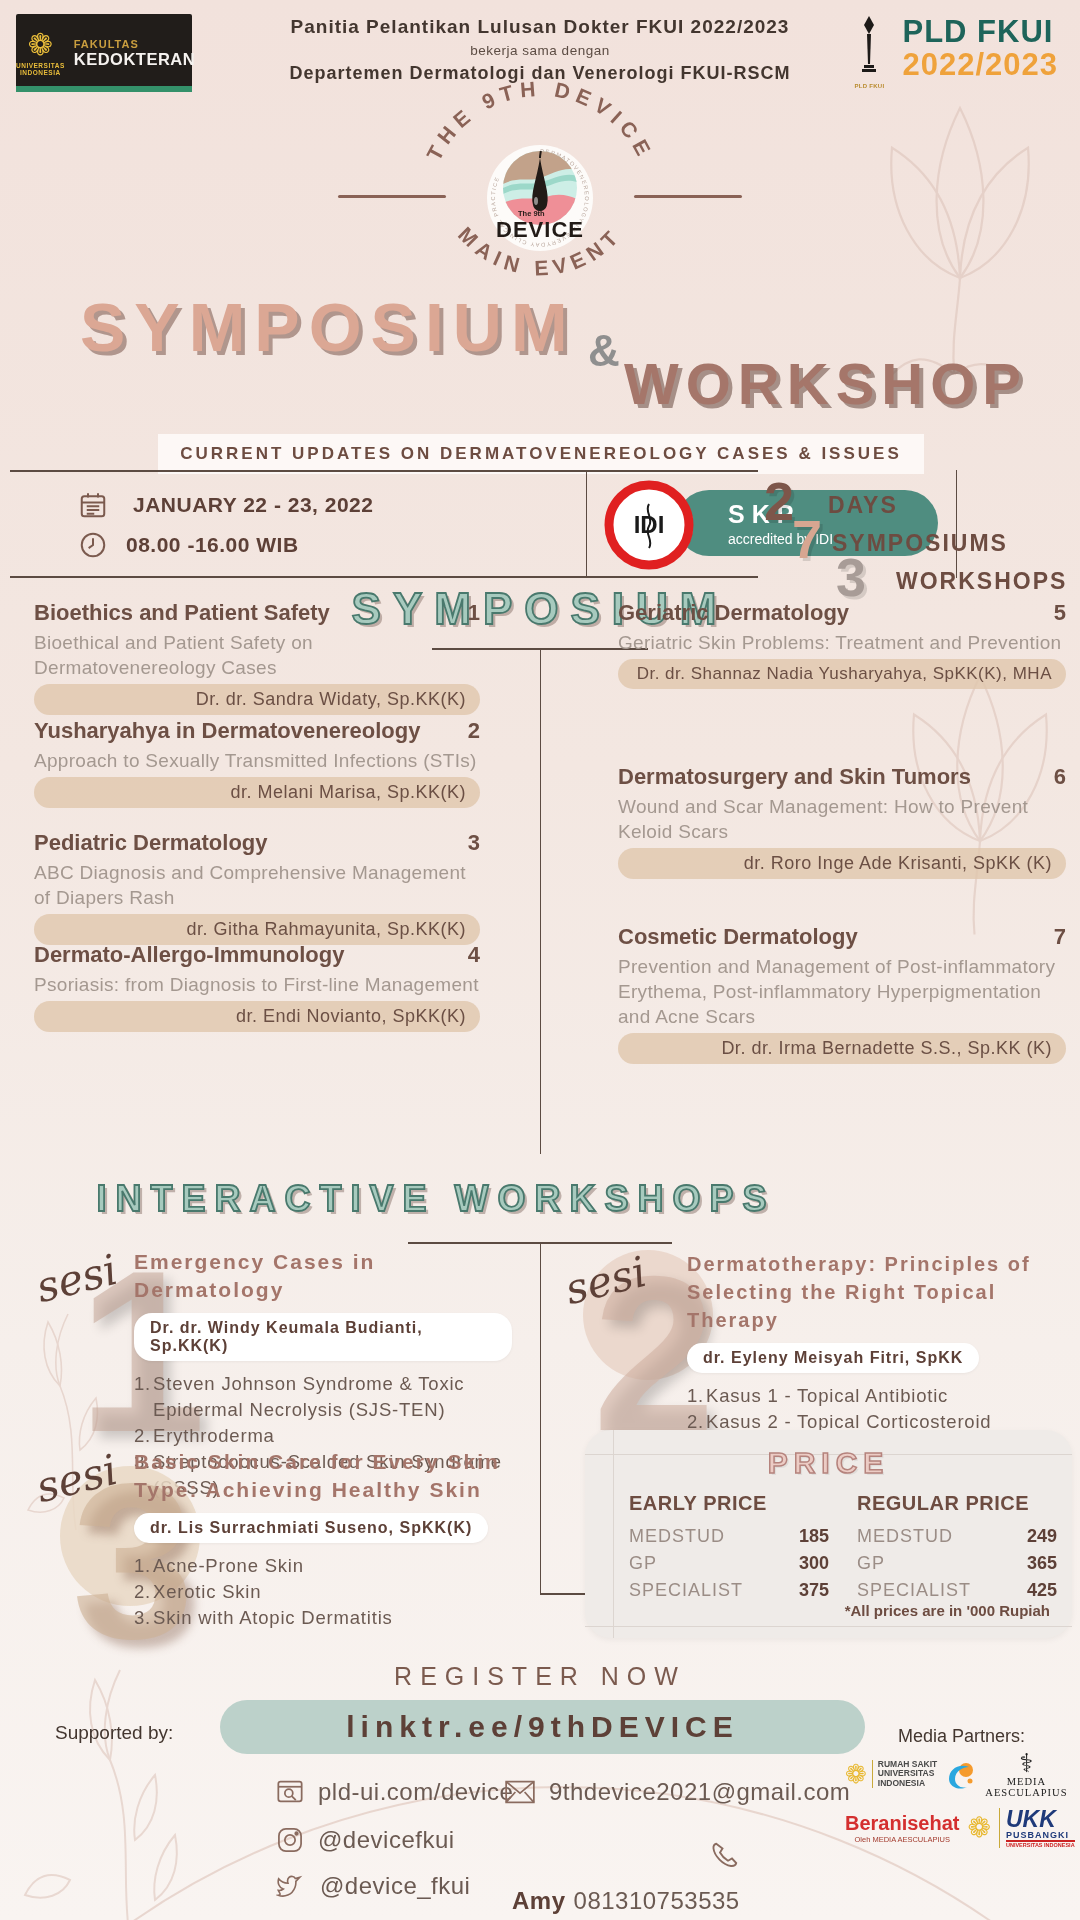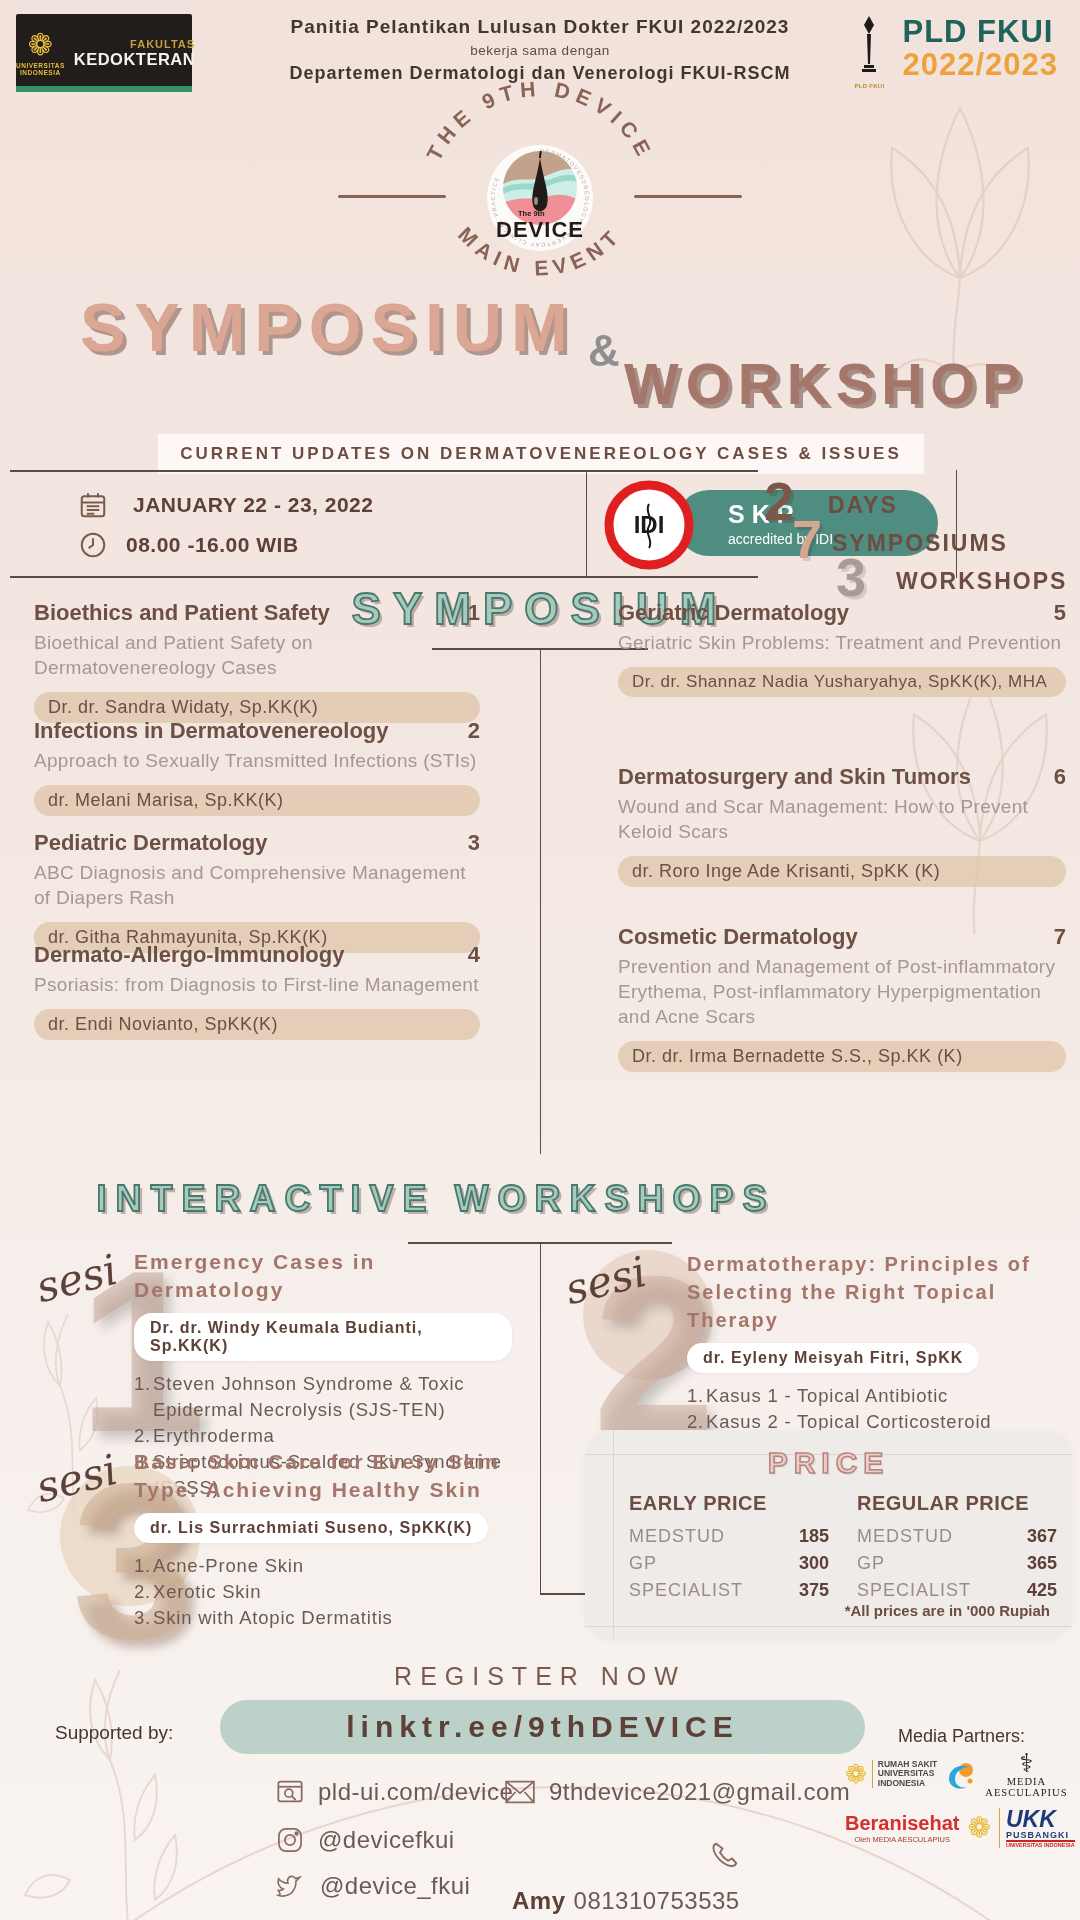--- a/index.html
+++ b/index.html
@@ -11,21 +11,21 @@
   .abs{position:absolute;}
   .deco{position:absolute;color:#dcc2b8;opacity:.55;pointer-events:none;}
   .line{position:absolute;background:#5c4b42;}
   
   .fk-badge{left:16px;top:14px;width:176px;height:78px;background:#211d1a;border-radius:2px;display:flex;align-items:center;}
   .fk-badge .green{position:absolute;left:0;right:0;bottom:0;height:6px;background:#34916a;}
   .fk-makara{width:58px;text-align:center;color:#e9bd3a;}
   .fk-makara .glyph{font-size:30px;line-height:30px;}
   .fk-makara .uni{font-size:6.5px;font-weight:bold;letter-spacing:.5px;line-height:7px;margin-top:2px;}
   .fk-div{width:1px;height:52px;background:#6b625c;}
-  .fk-texts{padding-left:9px;text-align:right;}
+  .fk-texts{padding-left:9px;}
   .fk-texts .fak{color:#c99e3f;font-size:11px;font-weight:bold;letter-spacing:1px;}
   .fk-texts .ked{color:#f5f2ef;font-size:16.5px;font-weight:bold;letter-spacing:.5px;}
   .org{left:200px;top:16px;width:680px;text-align:center;color:#43362f;}
   .org .l1{font-size:19px;font-weight:bold;letter-spacing:1px;}
   .org .l2{font-size:13.5px;color:#5c4c43;margin-top:5px;letter-spacing:.5px;}
   .org .l3{font-size:18px;font-weight:bold;letter-spacing:1px;margin-top:5px;}
   .pld-badge{right:22px;top:16px;display:flex;align-items:flex-start;gap:18px;}
   .pld-texts .n{color:#1e645a;font-size:31px;font-weight:bold;letter-spacing:1px;line-height:31px;}
   .pld-texts .y{color:#efa23b;font-size:31px;font-weight:bold;letter-spacing:1px;line-height:31px;margin-top:2px;}
   .monas-wrap{text-align:center;}
@@ -50,22 +50,22 @@
   .teal-head{font-weight:bold;color:#a7cabe;-webkit-text-stroke:1.8px #49796d;text-shadow:3px 3px 0 rgba(93,64,55,.35);}
   .sym-head-t{left:0;top:584px;width:1080px;text-align:center;font-size:44px;letter-spacing:12px;}
   .ws-head-t{left:0;top:1178px;width:872px;text-align:center;font-size:36px;letter-spacing:9px;}
   
   .sym-col{position:absolute;}
   .sym-item{position:absolute;left:0;right:0;}
   .sym-ttl-row{display:flex;justify-content:space-between;align-items:baseline;}
   .sym-ttl{font-size:22px;font-weight:bold;color:#6d4f44;}
   .sym-num{font-size:22px;font-weight:bold;color:#6d4f44;}
   .sym-desc{font-size:19px;color:#a49890;line-height:25px;margin-top:4px;letter-spacing:.3px;}
-  .sym-spk{margin-top:12px;background:rgba(224,199,173,.8);border-radius:17px;padding:5px 14px;
-    text-align:left;font-size:18px;color:#6b4f44;letter-spacing:.5px;}
+  .sym-spk{margin-top:4px;background:rgba(224,199,173,.8);border-radius:17px;padding:5px 14px;
+    text-align:right;font-size:18px;color:#6b4f44;letter-spacing:.5px;}
   
   .ws{position:absolute;}
   .ws-num{position:absolute;font-weight:bold;line-height:.8;text-shadow:7px 7px 12px rgba(0,0,0,.18);}
   .ws-sesi{position:absolute;font-family:"DejaVu Serif",serif;font-style:italic;font-size:42px;color:#5d4037;transform:rotate(-14deg);}
   .ws-circle{position:absolute;border-radius:50%;}
   .ws-body{position:relative;}
   .ws-ttl{font-size:21px;font-weight:bold;letter-spacing:2px;color:#a4756a;line-height:28px;}
   .ws-spk{display:inline-block;background:#fff;border-radius:18px;padding:6px 16px;margin:9px 0 2px;
     font-size:16px;font-weight:bold;letter-spacing:1px;color:#5d4037;box-shadow:0 1px 3px rgba(0,0,0,.05);}
   ol.ws-list{list-style:none;counter-reset:n;margin:8px 0 0;padding:0;font-size:18.5px;color:#6b5a52;letter-spacing:.8px;line-height:26px;}
@@ -265,21 +265,21 @@
     <div class="sym-item" style="top:0;">
       <div class="sym-ttl-row">
           <span class="sym-ttl">Bioethics and Patient Safety</span>
           <span class="sym-num">1</span>
         </div>
       <div class="sym-desc">Bioethical and Patient Safety on Dermatovenereology Cases</div>
       <div class="sym-spk">Dr. dr. Sandra Widaty, Sp.KK(K)</div>
     </div>
     <div class="sym-item" style="top:118px;">
       <div class="sym-ttl-row">
-          <span class="sym-ttl">Infections in Dermatovenereology</span>
+          <span class="sym-ttl">Yusharyahya in Dermatovenereology</span>
           <span class="sym-num">2</span>
         </div>
       <div class="sym-desc">Approach to Sexually Transmitted Infections (STIs)</div>
       <div class="sym-spk">dr. Melani Marisa, Sp.KK(K)</div>
     </div>
     <div class="sym-item" style="top:230px;">
       <div class="sym-ttl-row">
           <span class="sym-ttl">Pediatric Dermatology</span>
           <span class="sym-num">3</span>
         </div>
@@ -407,21 +407,21 @@
         </div>
       <div class="price-row">
           <span class="cat">SPECIALIST</span>
           <span class="val">375</span>
         </div>
     </div>
     <div class="price-col" style="left:272px;">
       <div class="pc-h">REGULAR PRICE</div>
       <div class="price-row">
           <span class="cat">MEDSTUD</span>
-          <span class="val">367</span>
+          <span class="val">249</span>
         </div>
       <div class="price-row">
           <span class="cat">GP</span>
           <span class="val">365</span>
         </div>
       <div class="price-row">
           <span class="cat">SPECIALIST</span>
           <span class="val">425</span>
         </div>
     </div>

